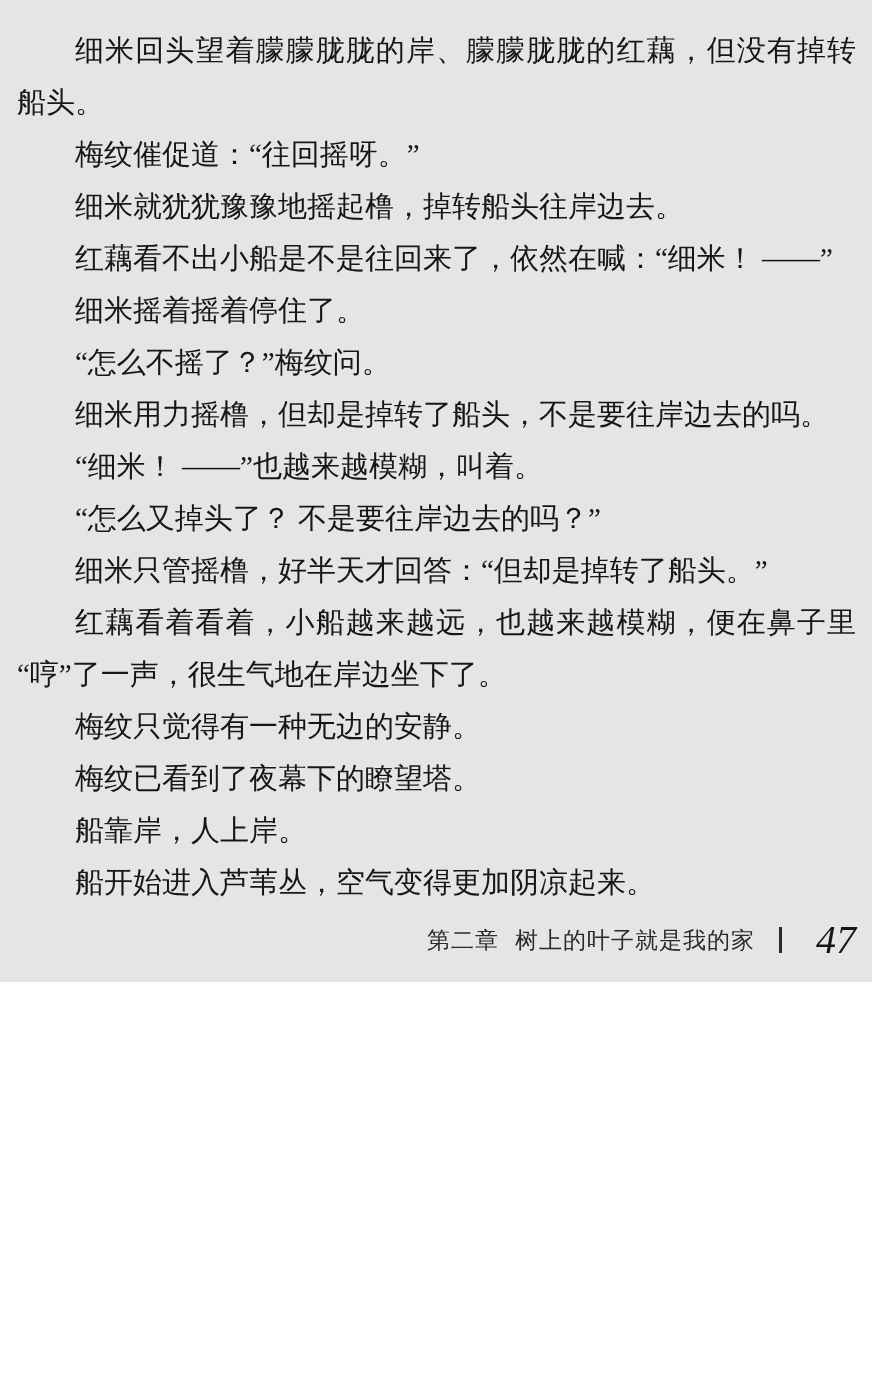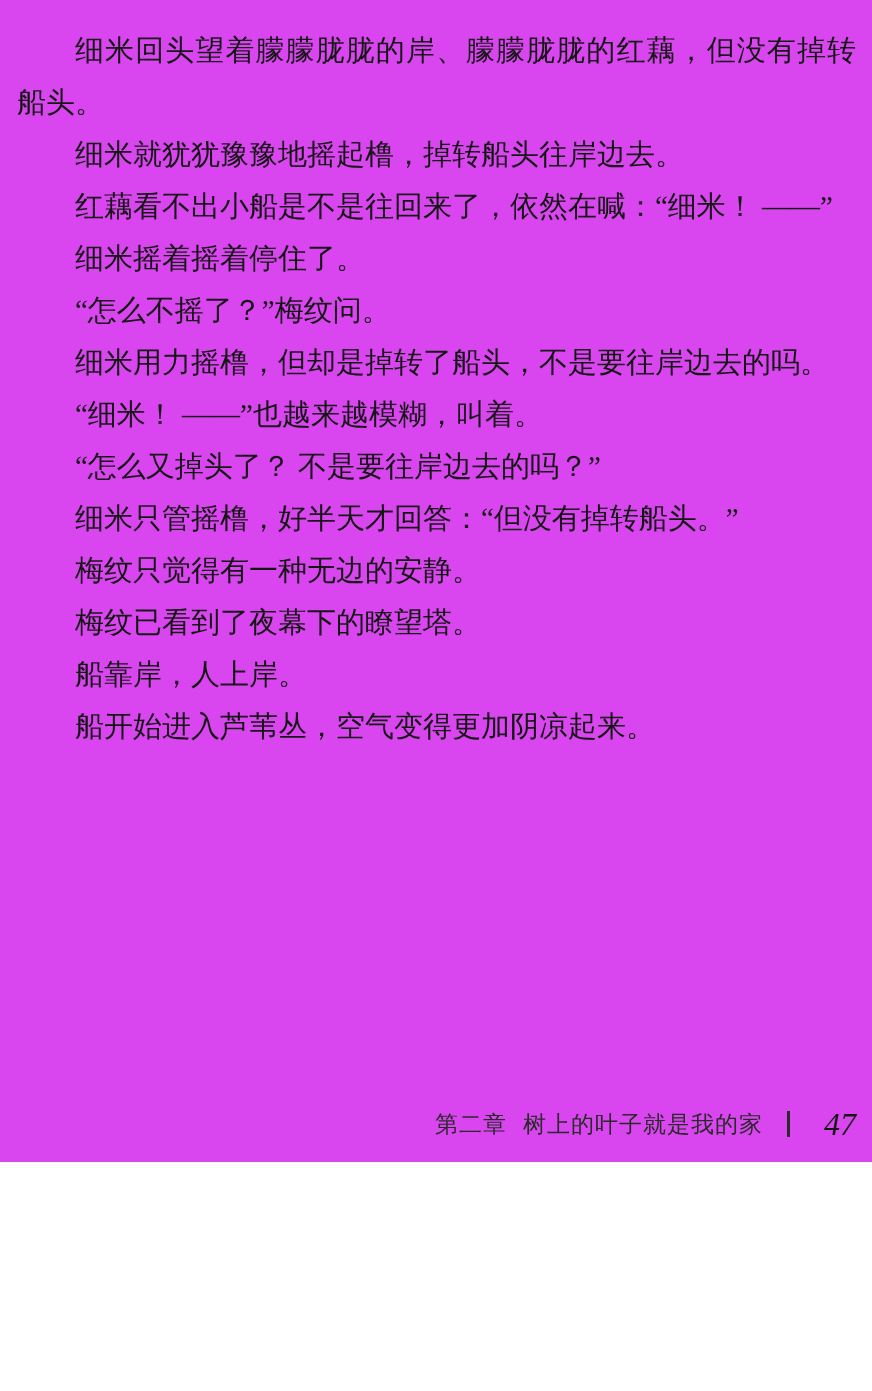--- a/index.html
+++ b/index.html
@@ -3,22 +3,22 @@
 <meta charset="utf-8">
 <style>
   html, body {
     margin: 0;
     padding: 0;
     background: #ffffff;
   }
   .page {
     position: relative;
     width: 872px;
-    height: 1162px;
-    background: #d946ef;
+    height: 982px;
+    background: #e5e5e5;
     overflow: hidden;
     font-family: "Liberation Serif", "DejaVu Serif", serif;
   }
   .body-text {
     position: absolute;
     left: 17px;
     right: 16px;
     top: 24px;
     color: #161616;
     font-size: 29px;
@@ -52,40 +52,42 @@
   .footer-sep {
     display: inline-block;
     width: 3px;
     height: 26px;
     background: #2a2a2a;
     margin: 0 34px 0 24px;
   }
   .footer-pagenum {
     font-family: "Liberation Serif", "DejaVu Serif", serif;
     font-style: italic;
-    font-size: 32px;
+    font-size: 40px;
     color: #161616;
     line-height: 1;
   }
 </style>
 </head>
 <body>
 
 <div class="page">
 
   <div class="body-text" id="body-text">
       <p>细米回头望着朦朦胧胧的岸、朦朦胧胧的红藕，但没有掉转船头。</p>
+      <p>梅纹催促道：“往回摇呀。”</p>
       <p>细米就犹犹豫豫地摇起橹，掉转船头往岸边去。</p>
       <p>红藕看不出小船是不是往回来了，依然在喊：“细米！ ——”</p>
       <p>细米摇着摇着停住了。</p>
       <p>“怎么不摇了？”梅纹问。</p>
       <p>细米用力摇橹，但却是掉转了船头，不是要往岸边去的吗。</p>
       <p>“细米！ ——”也越来越模糊，叫着。</p>
       <p>“怎么又掉头了？ 不是要往岸边去的吗？”</p>
-      <p>细米只管摇橹，好半天才回答：“但没有掉转船头。”</p>
+      <p>细米只管摇橹，好半天才回答：“但却是掉转了船头。”</p>
+      <p>红藕看着看着，小船越来越远，也越来越模糊，便在鼻子里“哼”了一声，很生气地在岸边坐下了。</p>
       <p>梅纹只觉得有一种无边的安静。</p>
       <p>梅纹已看到了夜幕下的瞭望塔。</p>
       <p>船靠岸，人上岸。</p>
       <p>船开始进入芦苇丛，空气变得更加阴凉起来。</p>
     </div>
 
   <div class="page-footer">
     <span class="footer-chapter">第二章</span>
     <span class="footer-title">树上的叶子就是我的家</span>
     <span class="footer-sep"></span>

